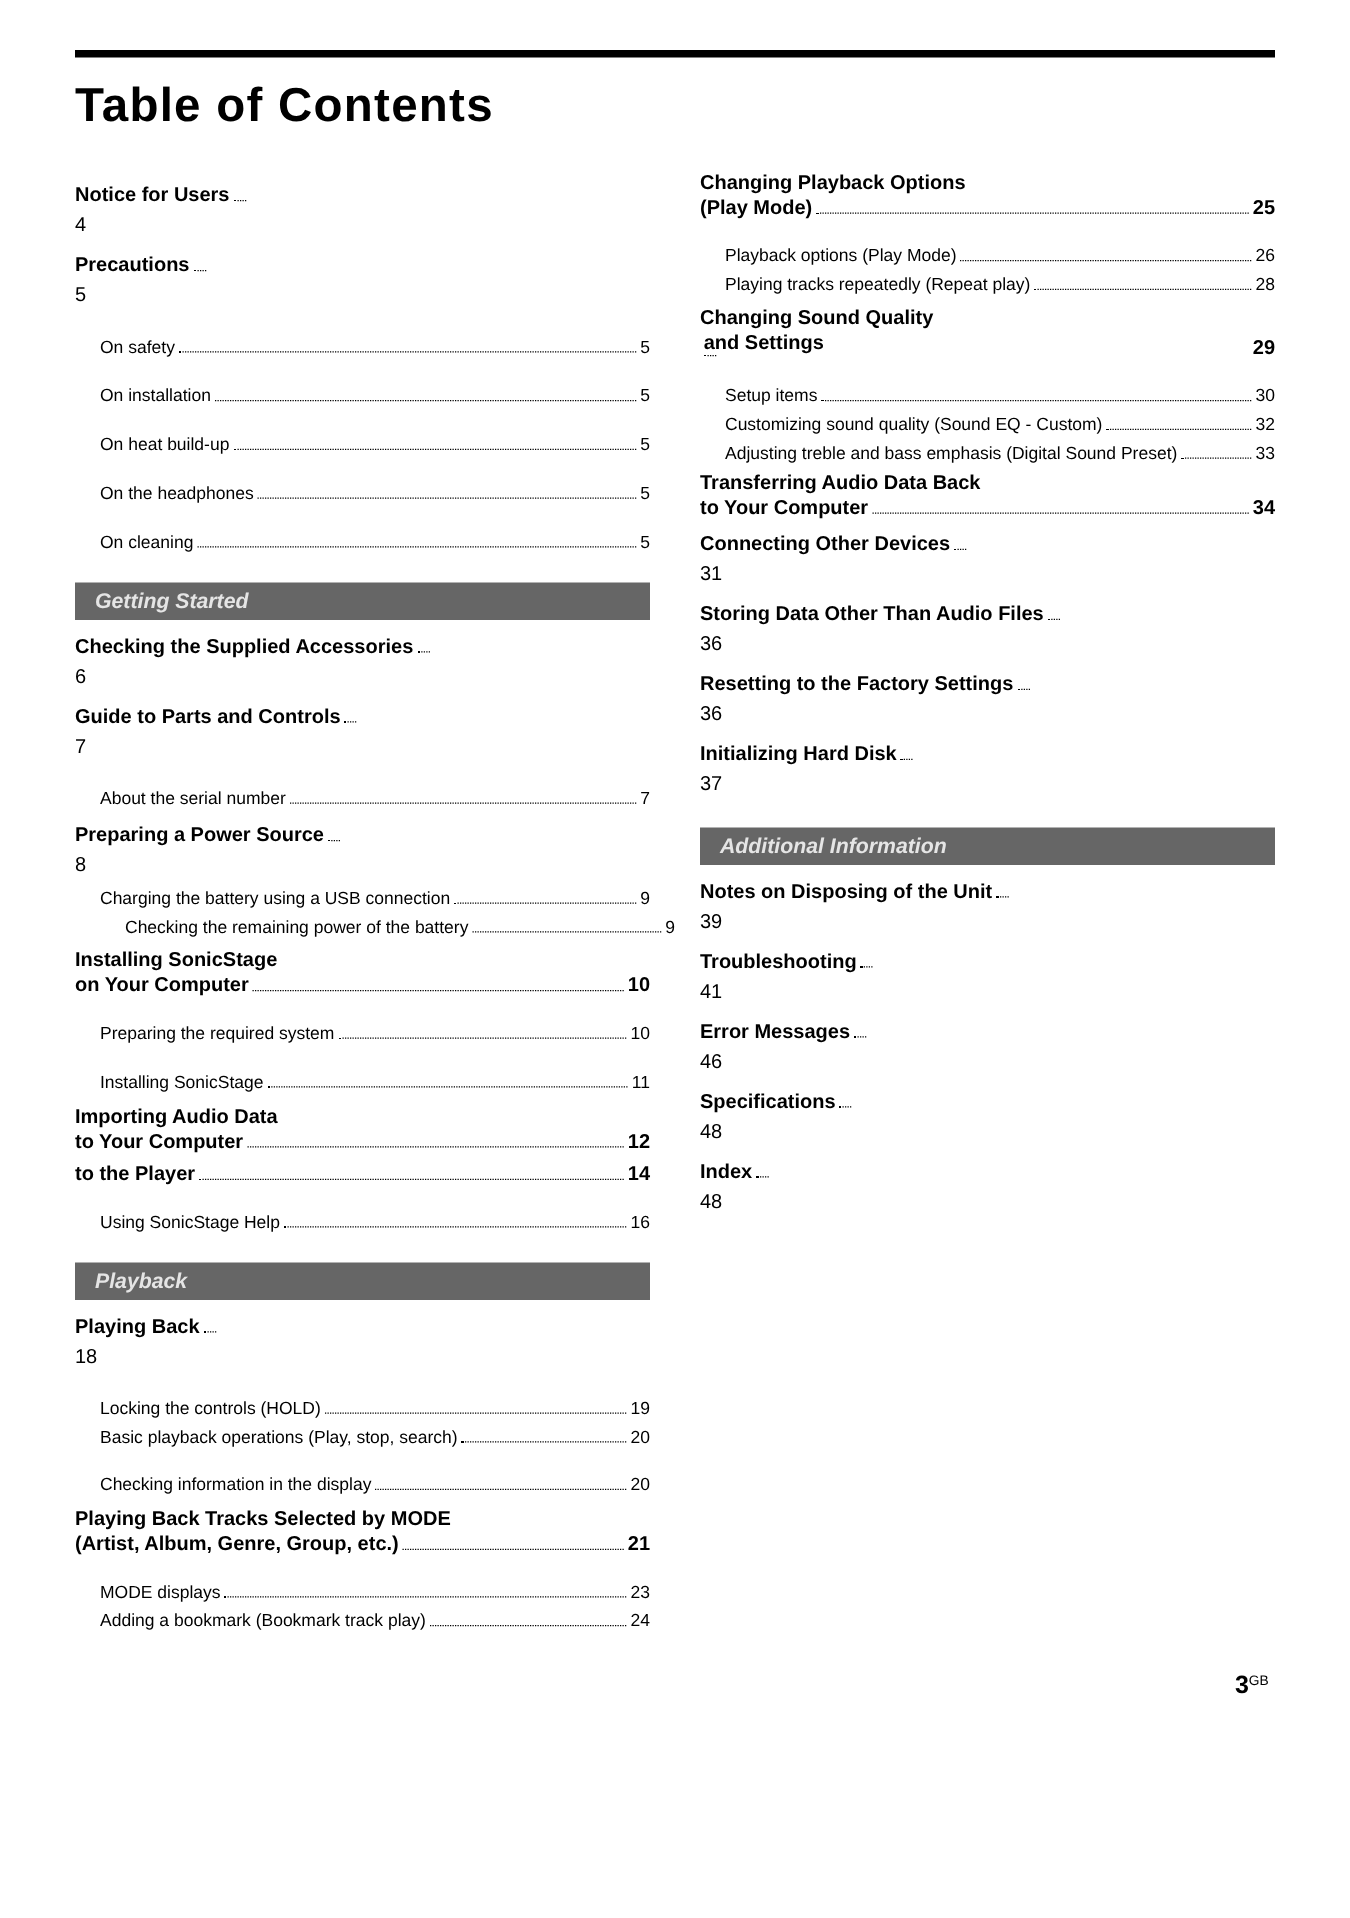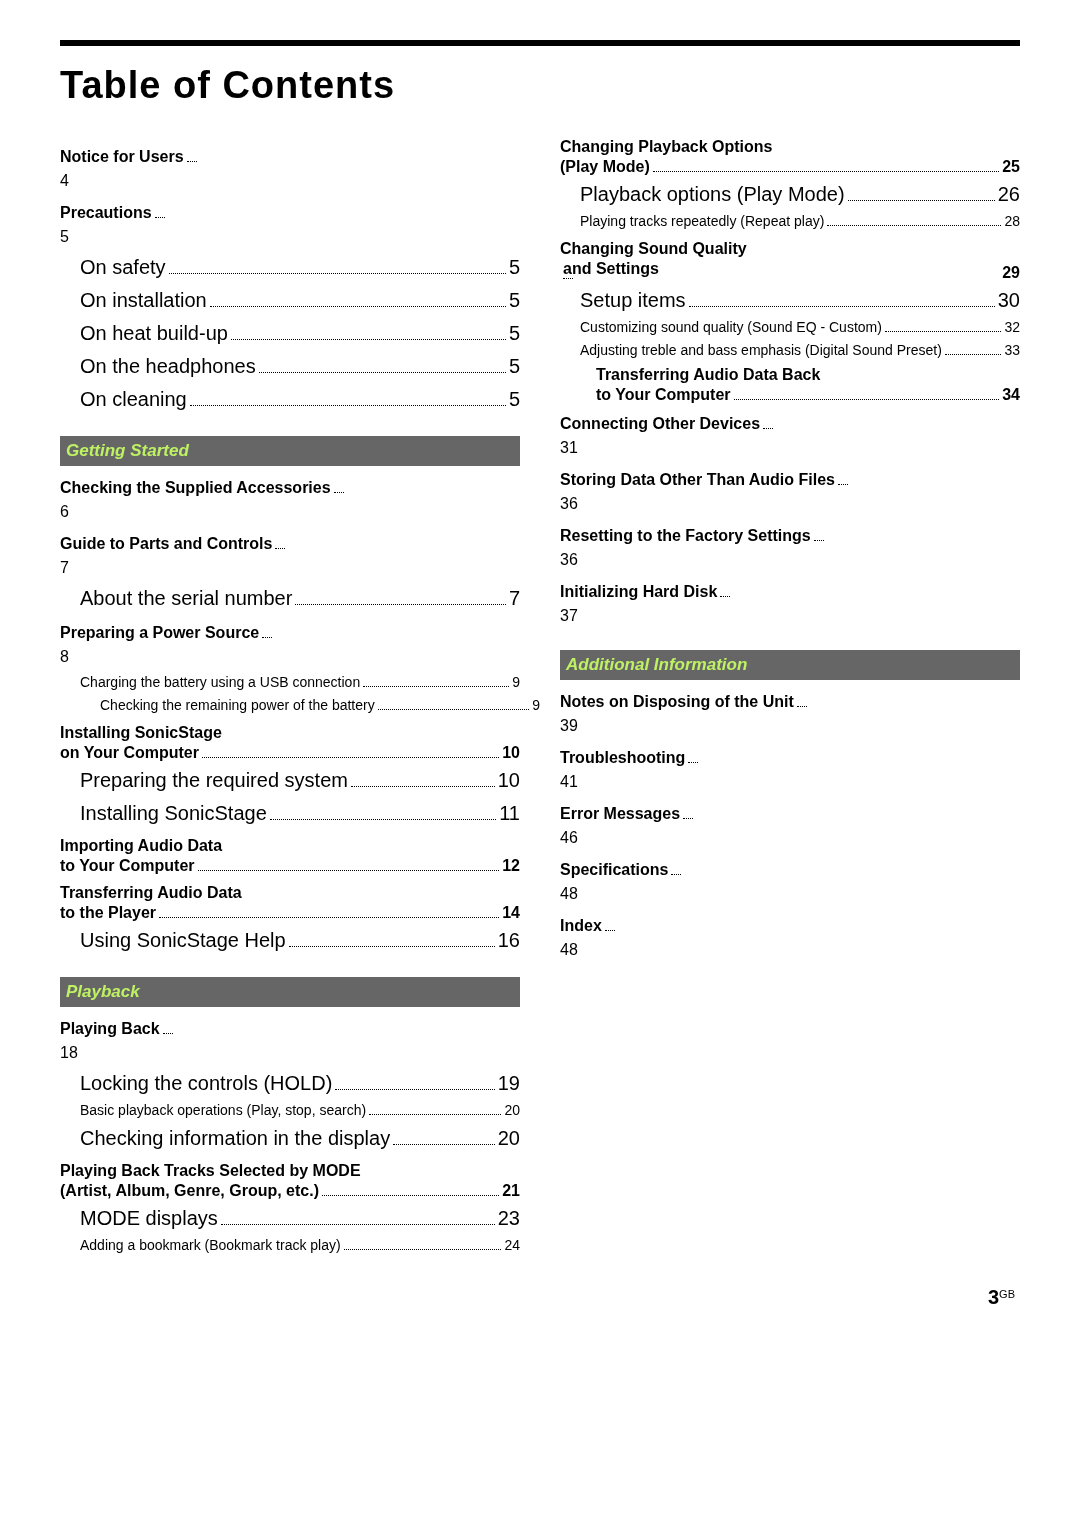--- a/index.html
+++ b/index.html
@@ -32,25 +32,25 @@
       width: 100%;
     }
 
     .col-left, .col-right {
       flex: 1;
     }
 
     
     .section-header {
       background: #666;
-      color: #bef264;
+      color: #e5e5e5;
       font-style: italic;
       font-size: 17px;
       font-weight: bold;
-      padding: 5px 6px;
+      padding: 5px 16px;
       margin-top: 22px;
       margin-bottom: 10px;
     }
 
     
     .toc-entry {
       display: flex;
       justify-content: space-between;
       align-items: baseline;
       width: 100%;
@@ -85,23 +85,23 @@
     .level1 {
       font-size: 16px;
       font-weight: bold;
       margin-top: 8px;
       line-height: 1.5;
       flex-direction: column;
     }
 
     
     .level2 {
-      font-size: 20px;
+      font-size: 14px;
       font-weight: normal;
-      margin-top: 3px;
+      margin-top: 18px;
       padding-left: 20px;
       line-height: 1.5;
     }
 
     
     .level2-block {
       font-size: 14px;
       font-weight: normal;
       margin-top: 3px;
       padding-left: 20px;
@@ -282,21 +282,20 @@
             <span style="flex:1; border-bottom:1px dotted #000; margin:0 3px 3px 3px; min-width:10px;"></span>
           </div>
         </div>
         <span style="font-size:16px; font-weight:bold; white-space:nowrap;">12</span>
       </div>
     </div>
 
     <div style="margin-top:8px;">
       <div style="display:flex; justify-content:space-between; align-items:flex-end;">
         <div style="flex:1; overflow:hidden;">
-          <div style="font-size:16px; font-weight:bold; line-height:1.3;">Transferring Audio Data</div>
           <div style="display:flex; align-items:baseline; font-size:16px; font-weight:bold;">
             <span>to the Player</span>
             <span style="flex:1; border-bottom:1px dotted #000; margin:0 3px 3px 3px; min-width:10px;"></span>
           </div>
         </div>
         <span style="font-size:16px; font-weight:bold; white-space:nowrap;">14</span>
       </div>
     </div>
 
     <div class="toc-entry level2">
@@ -446,21 +445,21 @@
           <span class="toc-title">Adjusting treble and bass emphasis (Digital Sound Preset)</span>
           <span class="toc-dots"></span>
         </div>
         <span class="toc-page">33</span>
       </div>
     </div>
 
 
     <div style="margin-top:5px;">
       <div style="display:flex; justify-content:space-between; align-items:flex-end;">
-        <div style="flex:1; overflow:hidden;margin-left:36px;">
+        <div style="flex:1; overflow:hidden;">
           <div style="font-size:16px; font-weight:bold; line-height:1.3;">Transferring Audio Data Back</div>
           <div style="display:flex; align-items:baseline; font-size:16px; font-weight:bold;">
             <span>to Your Computer</span>
             <span style="flex:1; border-bottom:1px dotted #000; margin:0 3px 3px 3px; min-width:10px;"></span>
           </div>
         </div>
         <span style="font-size:16px; font-weight:bold; white-space:nowrap;">34</span>
       </div>
     </div>
 

